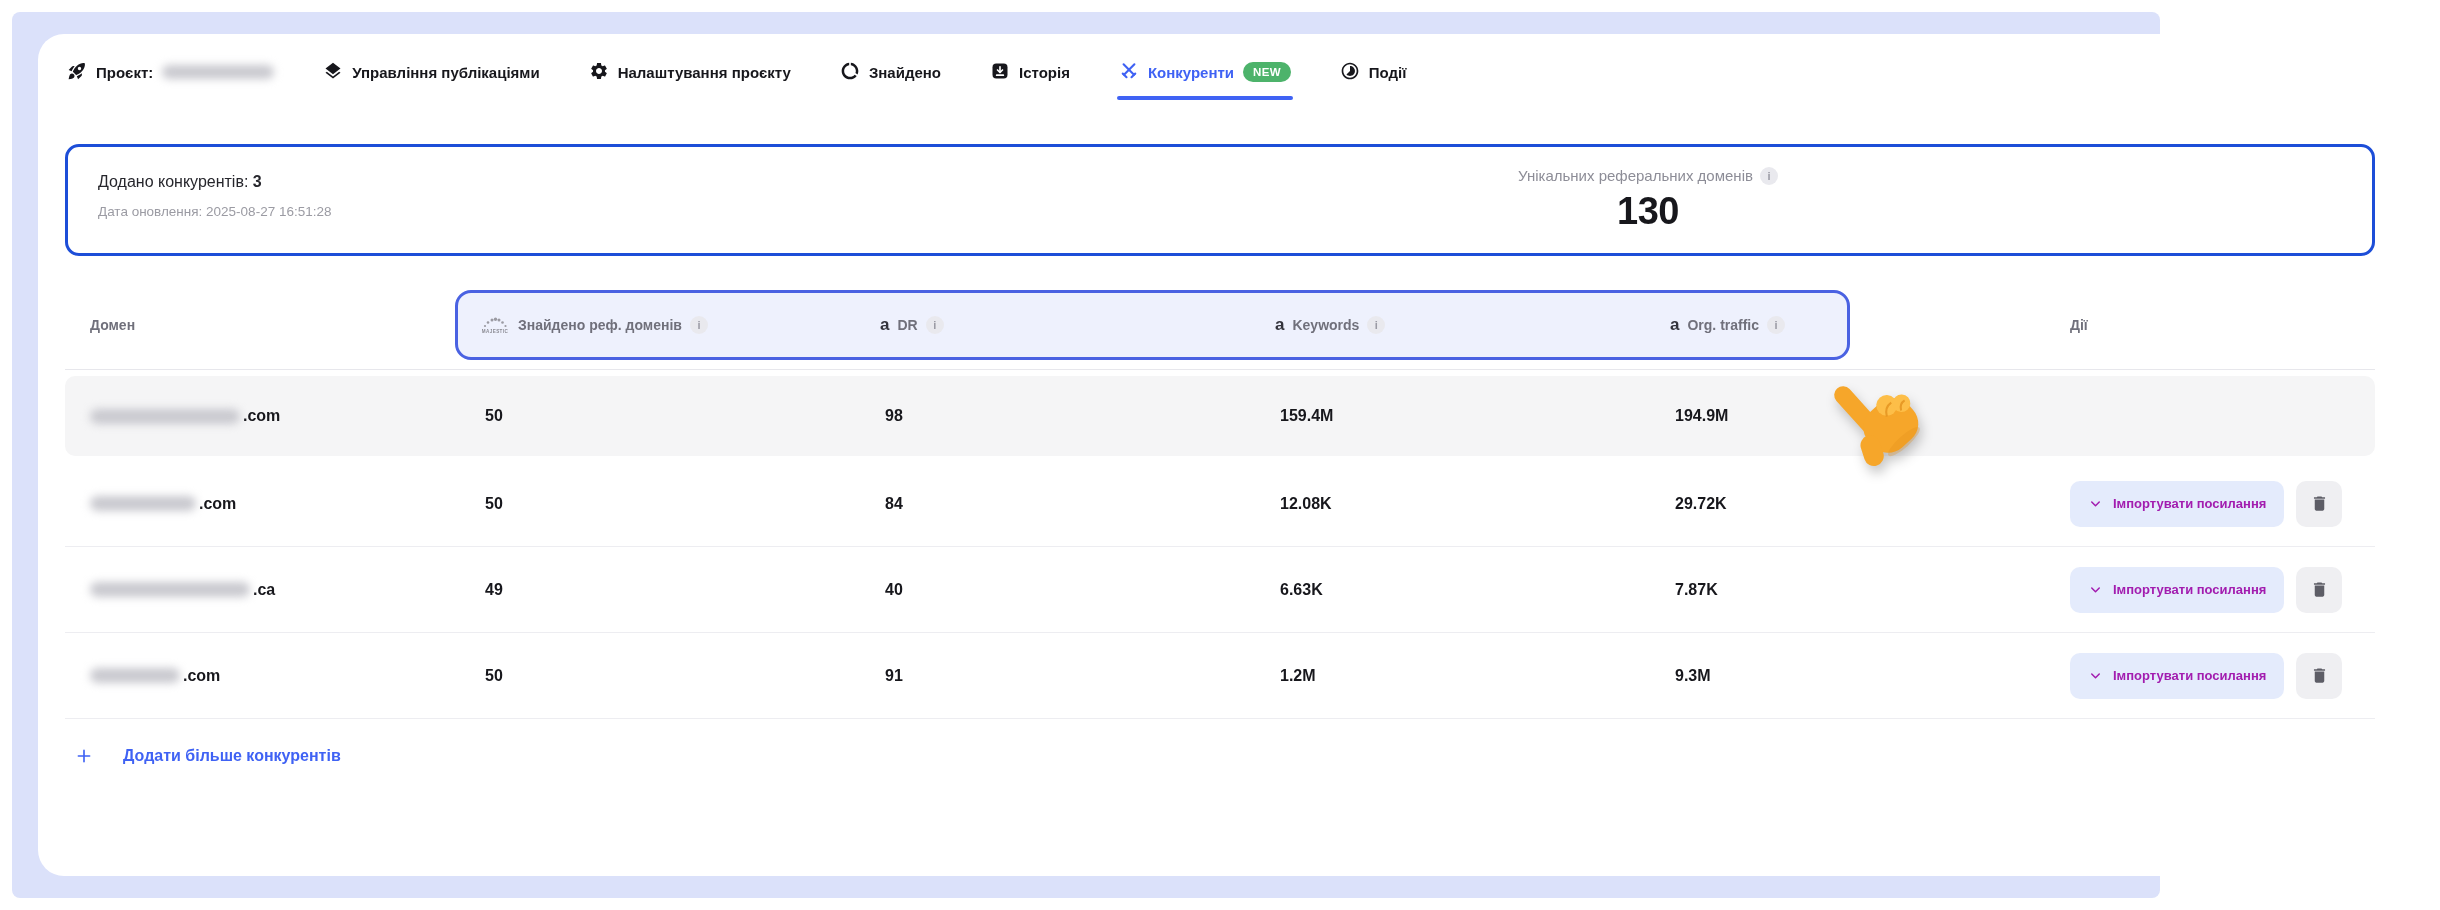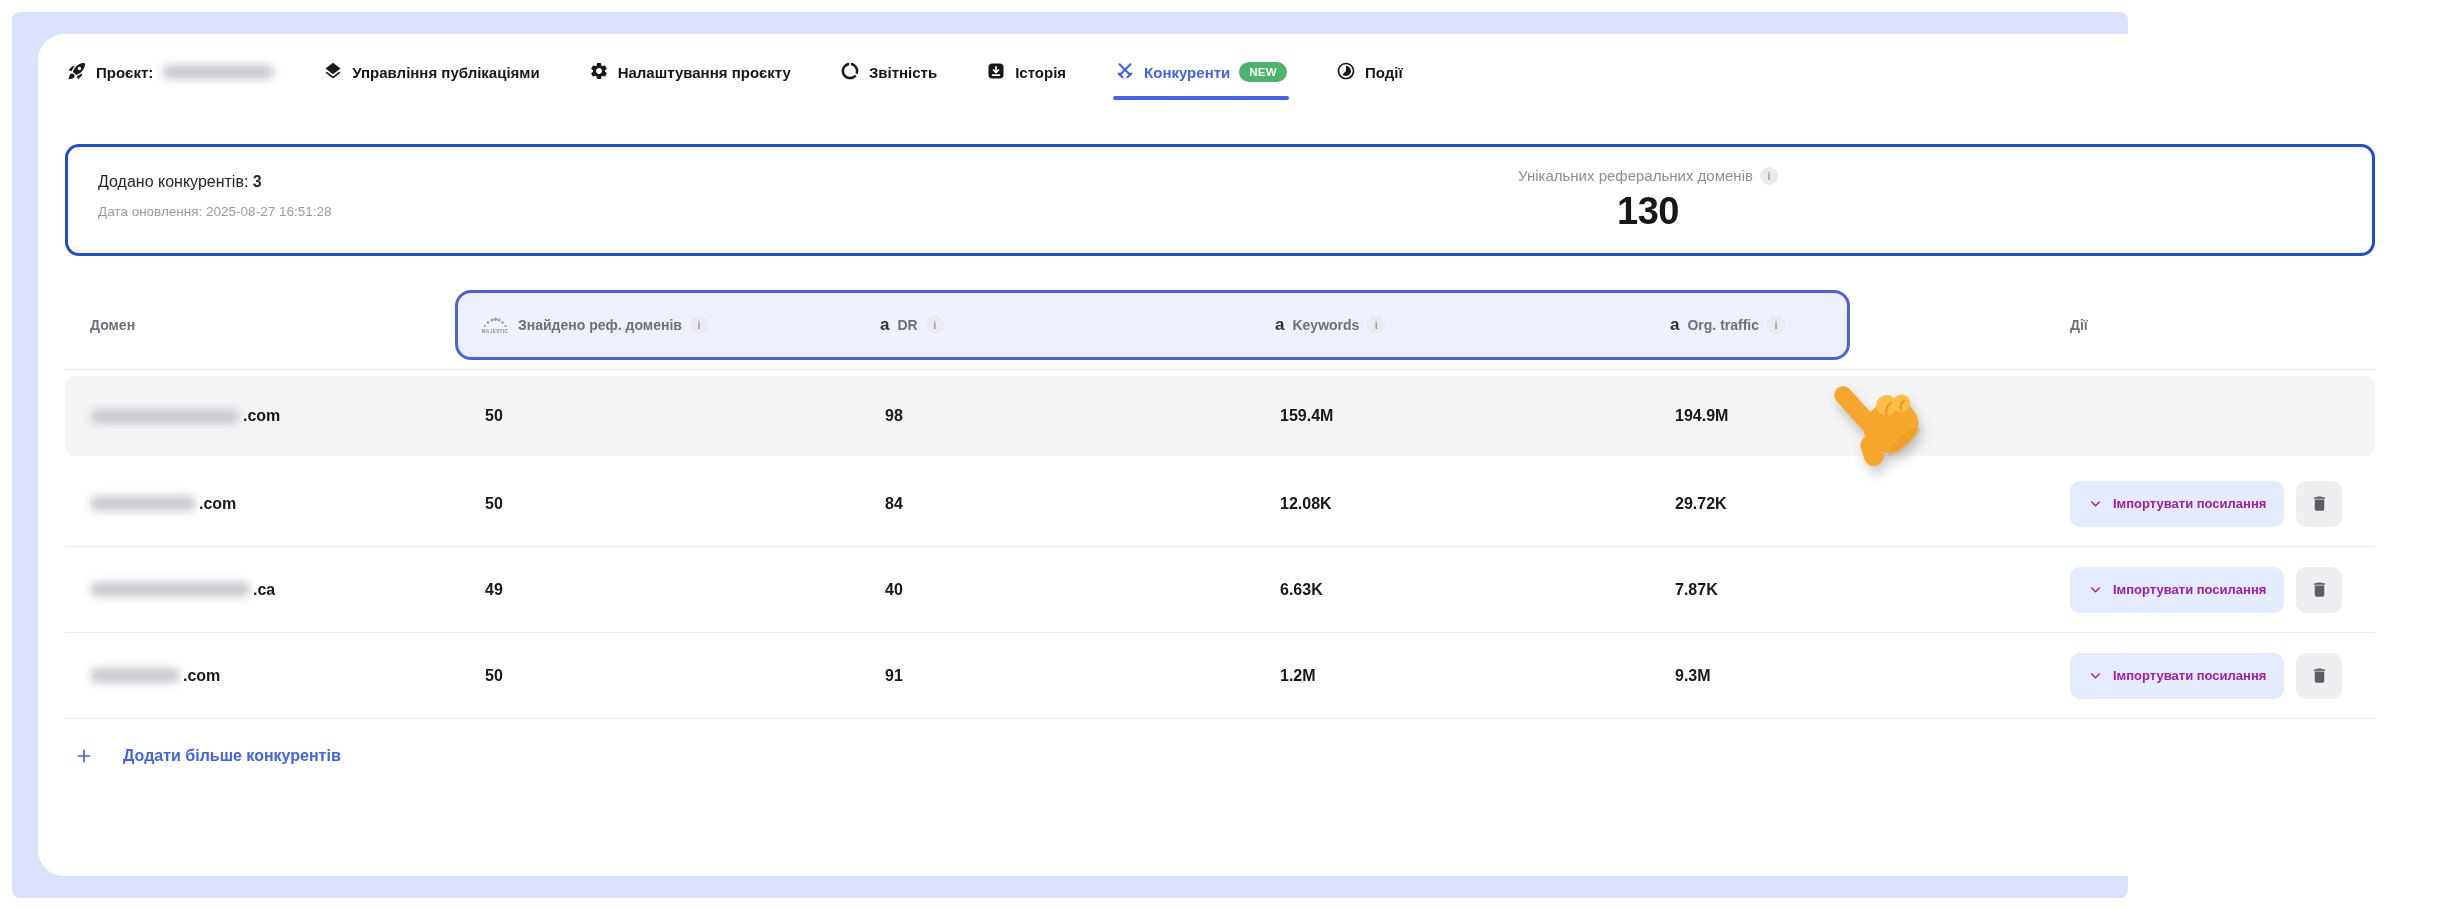--- a/index.html
+++ b/index.html
@@ -5,21 +5,21 @@
   html,body { margin:0; padding:0; }
   body {
     width:2440px; height:910px; position:relative;
     background:#ffffff;
     font-family:"Liberation Sans", sans-serif;
     color:#17171c;
     overflow:hidden;
   }
   .frame {
     position:absolute; left:12px; top:12px; width:2116px; height:886px;
-    background:#dbe1fa; border-radius:8px;
+    background:#dbe1fa; border-radius:8px;padding-left:32px;
   }
   .card {
     position:absolute; left:26px; top:22px; width:2364px; height:842px;
     background:#ffffff; border-radius:26px;
   }
   .card-inner { position:absolute; left:27px; right:27px; top:0; bottom:0; }
 
   
   .nav { position:absolute; top:22px; left:2px; display:flex; align-items:center; gap:49px; height:32px; }
   .tab { position:relative; display:flex; align-items:center; gap:9px; font-size:15px; font-weight:700; color:#17171c; cursor:pointer; white-space:nowrap; }
@@ -145,21 +145,21 @@
           </span>
           <span>Налаштування проєкту</span>
         </div>
 
         <div class="tab">
           <span>
             <svg width="20" height="20" viewBox="0 0 24 24" fill="#17171c">
                 <path d="M13 2.05v3.03c3.39.49 6 3.39 6 6.92 0 .9-.18 1.75-.5 2.54l2.6 1.53c.56-1.24.9-2.62.9-4.07 0-5.18-3.95-9.45-9-9.95zM12 19c-3.87 0-7-3.13-7-7 0-3.53 2.61-6.43 6-6.92V2.05c-5.06.5-9 4.76-9 9.95 0 5.52 4.47 10 9.99 10 3.31 0 6.24-1.61 8.06-4.09l-2.6-1.53C16.17 17.98 14.21 19 12 19z"></path>
               </svg>
           </span>
-          <span>Звітність</span>
+          <span>Знайдено</span>
         </div>
 
         <div class="tab">
           <span>
             <svg width="20" height="20" viewBox="0 0 24 24">
                 <rect x="3" y="3" width="18" height="18" rx="4.5" fill="#17171c"></rect>
                 <path d="M12 7v6" stroke="#fff" stroke-width="2" stroke-linecap="round"></path>
                 <path d="M9 10.8l3 3 3-3" fill="none" stroke="#fff" stroke-width="2" stroke-linecap="round" stroke-linejoin="round"></path>
                 <path d="M8 17h8" stroke="#fff" stroke-width="2" stroke-linecap="round"></path>
               </svg>

